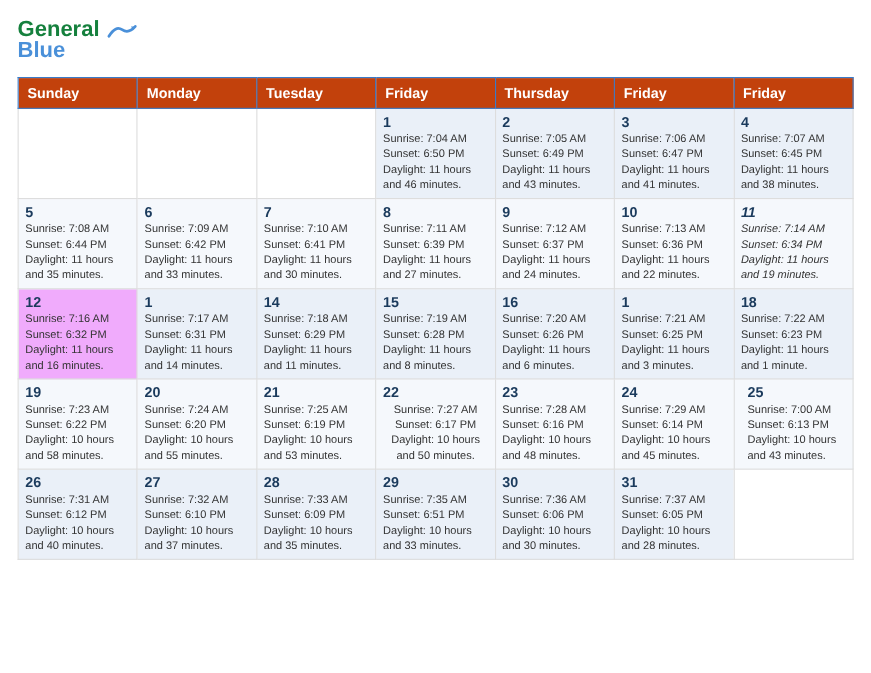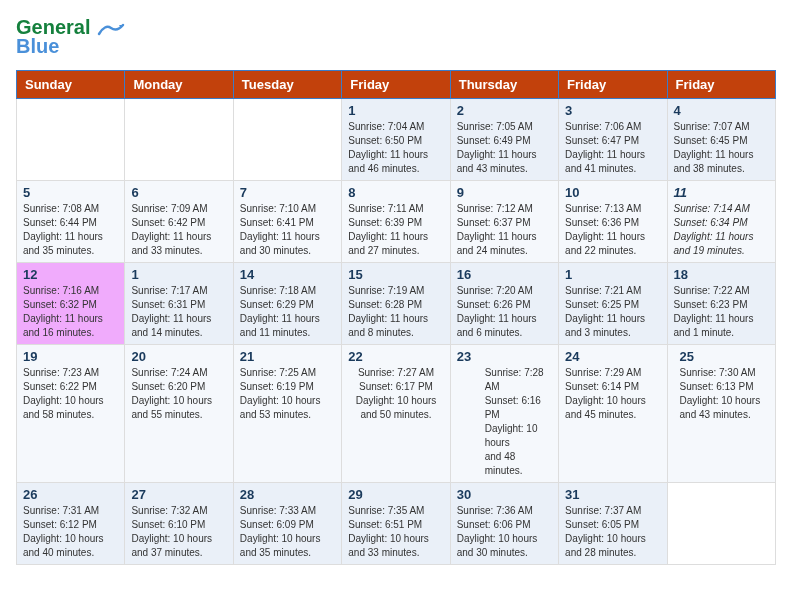--- a/index.html
+++ b/index.html
@@ -278,35 +278,35 @@
         </td>
         <td style="background: rgb(245, 248, 252);">
           <span class="day-number">22</span>
           <div class="day-info" style="white-space: pre-line; text-align: center;">Sunrise: 7:27 AM
 Sunset: 6:17 PM
 Daylight: 10 hours
 and 50 minutes.</div>
         </td>
         <td style="background: rgb(245, 248, 252);">
           <span class="day-number">23</span>
-          <div class="day-info" style="white-space: pre-line; margin-left: 28px;">Sunrise: 7:28 AM
+          <div class="day-info" style="white-space: pre-line;">Sunrise: 7:28 AM
 Sunset: 6:16 PM
 Daylight: 10 hours
 and 48 minutes.</div>
         </td>
         <td style="background: rgb(245, 248, 252);">
           <span class="day-number">24</span>
           <div class="day-info" style="white-space: pre-line;">Sunrise: 7:29 AM
 Sunset: 6:14 PM
 Daylight: 10 hours
 and 45 minutes.</div>
         </td>
         <td style="background: rgb(245, 248, 252); padding-left: 12px;">
           <span class="day-number">25</span>
-          <div class="day-info" style="white-space: pre-line;">Sunrise: 7:30 AM
+          <div class="day-info" style="white-space: pre-line;">Sunrise: 7:00 AM
 Sunset: 6:13 PM
 Daylight: 10 hours
 and 43 minutes.</div>
         </td>
       </tr>
       <tr>
         <td style="background: rgb(234, 240, 248);">
           <span class="day-number">26</span>
           <div class="day-info" style="white-space: pre-line;">Sunrise: 7:31 AM
 Sunset: 6:12 PM

